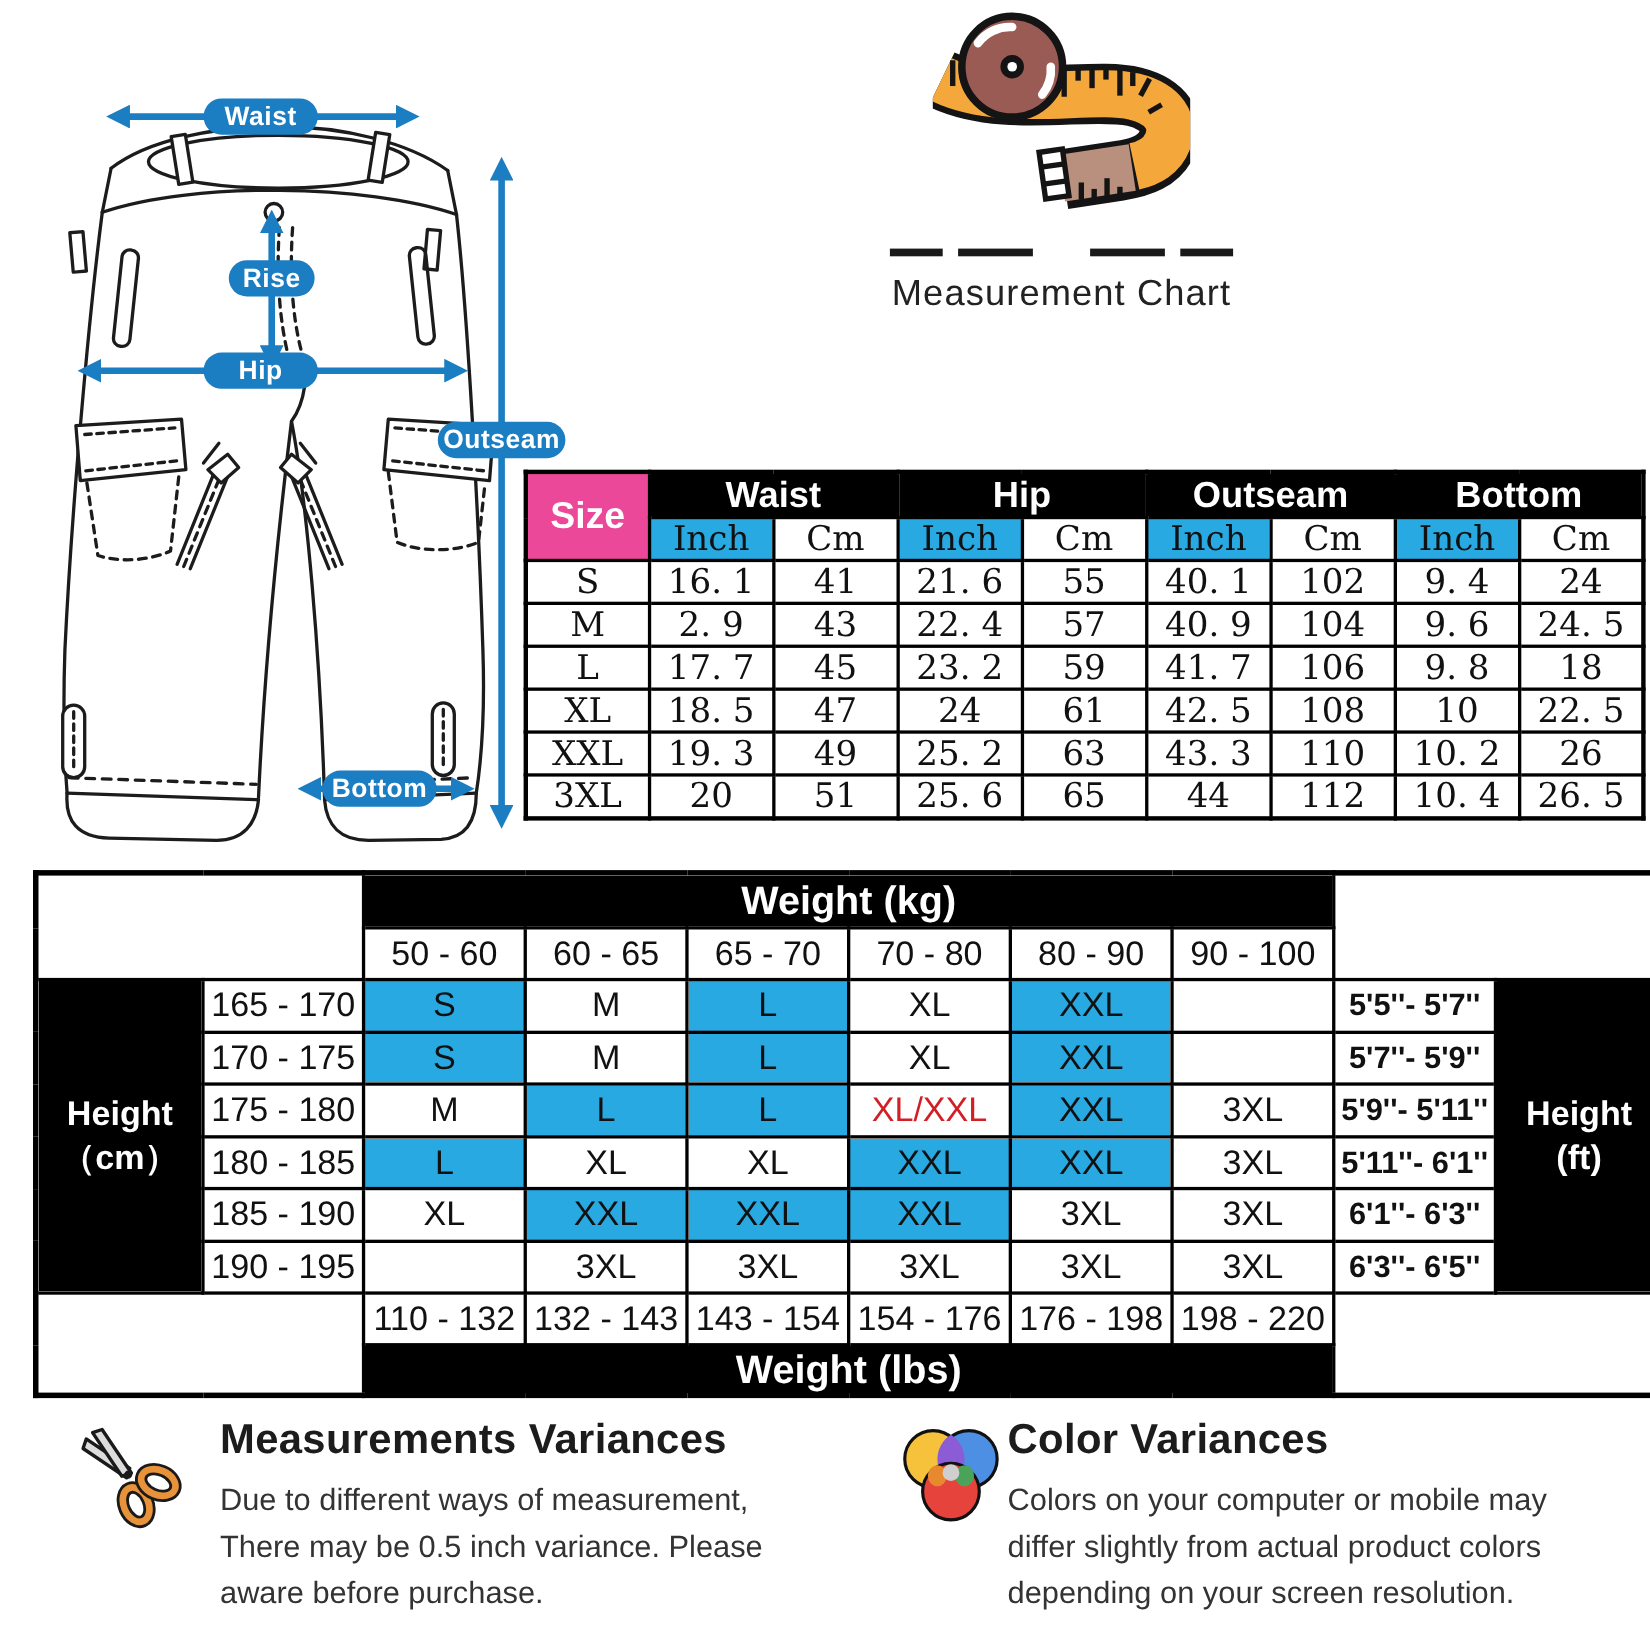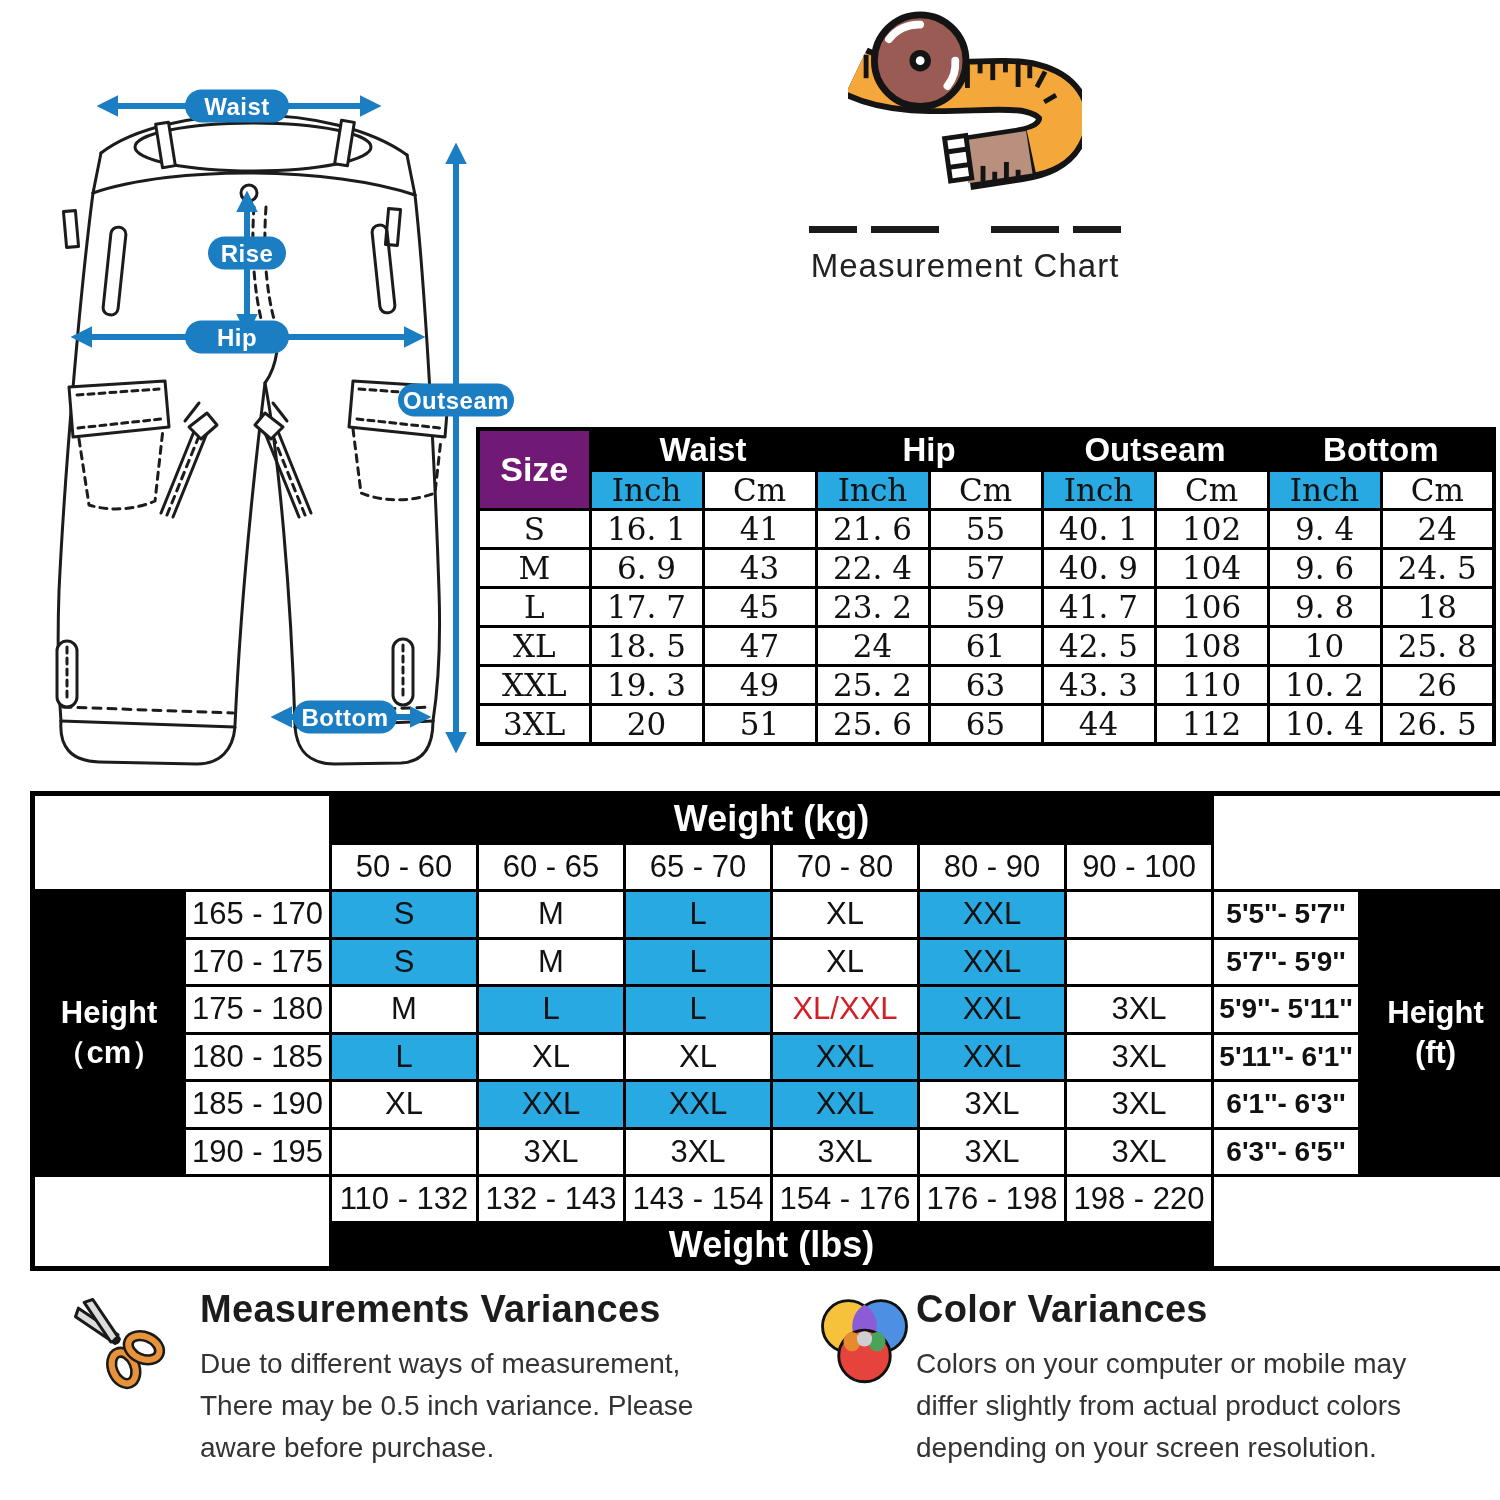--- a/index.html
+++ b/index.html
@@ -27,21 +27,21 @@
     display:flex;align-items:center;justify-content:center;
     font-size:24px;font-weight:700;letter-spacing:0.5px;
   }
 
   
   .stbl-wrap{left:476px;top:427px;}
   table{border-collapse:collapse;table-layout:fixed;}
   .stbl{width:1016px;border:4px solid #000;}
   .stbl th,.stbl td{border:3px solid #000;text-align:center;vertical-align:middle;padding:0;overflow:hidden;}
   .stbl th.ghd{background:#000;color:#fff;font-size:33px;font-weight:700;}
-  .stbl th.szh{background:#701a75;color:#fff;font-size:34px;font-weight:700;}
+  .stbl th.szh{background:#ec4899;color:#fff;font-size:34px;font-weight:700;}
   .stbl th.inch{background:#29A9E1;}
   .stbl th.unit{font-family:"DejaVu Serif",serif;font-weight:400;font-size:31px;}
   .stbl td{font-family:"DejaVu Serif",serif;font-size:31px;}
 
   
   .mtbl-wrap{left:10px;top:791px;padding-left:20px;}
   .mtbl{width:1480px;border:5px solid #000;}
   .mtbl td{border:3px solid #000;text-align:center;vertical-align:middle;font-size:31px;padding:0;overflow:hidden;}
   .mtbl td.bar{background:#000;color:#fff;font-size:36px;font-weight:700;}
   .mtbl td.blk{background:#000;color:#fff;font-size:31px;font-weight:700;line-height:1.3;}
@@ -239,21 +239,21 @@
           <td>41</td>
           <td>21. 6</td>
           <td>55</td>
           <td>40. 1</td>
           <td>102</td>
           <td>9. 4</td>
           <td>24</td>
         </tr>
         <tr style="height:35px">
           <td>M</td>
-          <td>6. 9</td>
+          <td>2. 9</td>
           <td>43</td>
           <td>22. 4</td>
           <td>57</td>
           <td>40. 9</td>
           <td>104</td>
           <td>9. 6</td>
           <td>24. 5</td>
         </tr>
         <tr style="height:35px">
           <td>L</td>
@@ -268,21 +268,21 @@
         </tr>
         <tr style="height:35px">
           <td>XL</td>
           <td>18. 5</td>
           <td>47</td>
           <td>24</td>
           <td>61</td>
           <td>42. 5</td>
           <td>108</td>
           <td>10</td>
-          <td>25. 8</td>
+          <td>22. 5</td>
         </tr>
         <tr style="height:35px">
           <td>XXL</td>
           <td>19. 3</td>
           <td>49</td>
           <td>25. 2</td>
           <td>63</td>
           <td>43. 3</td>
           <td>110</td>
           <td>10. 2</td>

